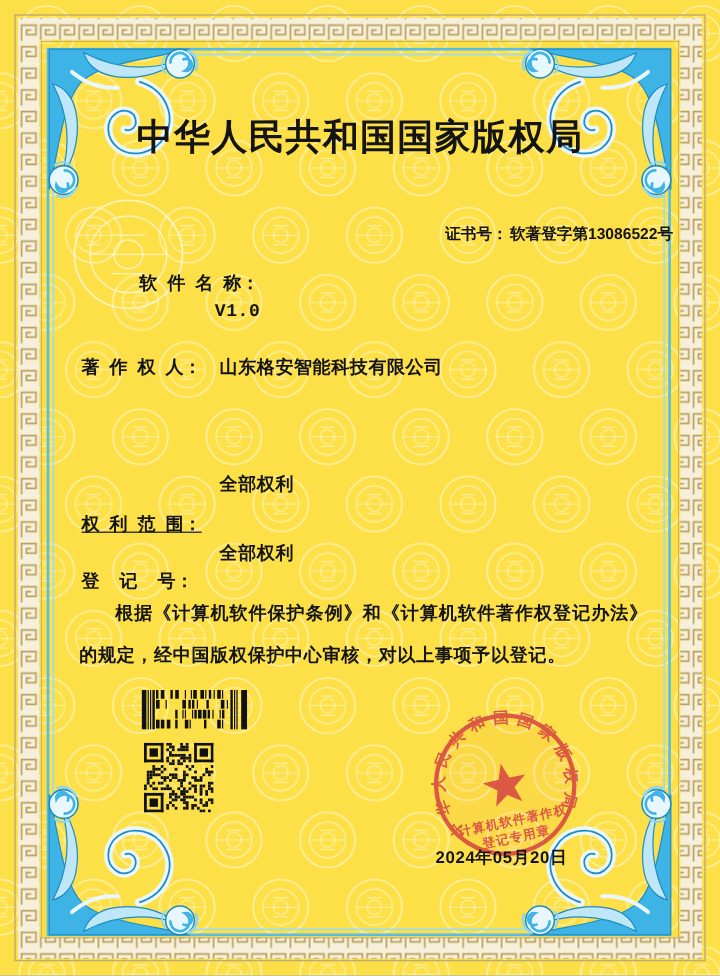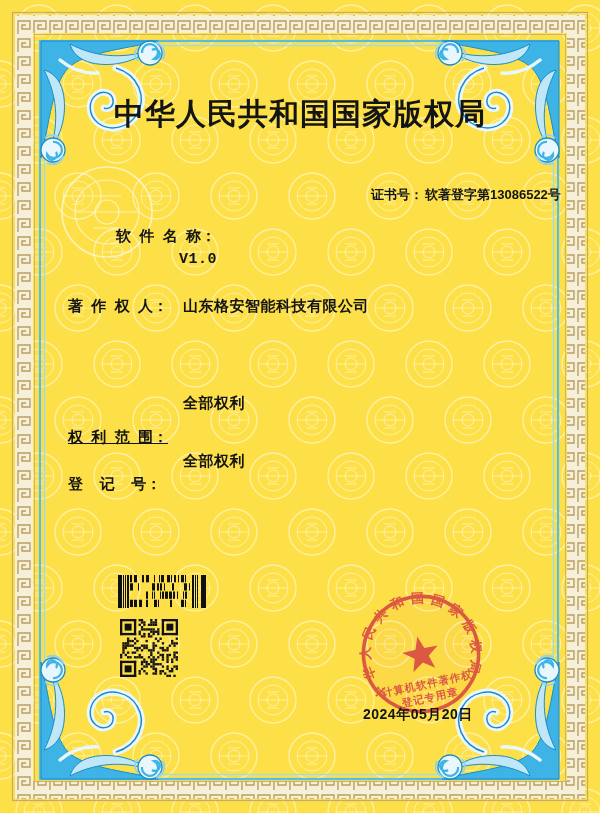--- a/index.html
+++ b/index.html
@@ -115,20 +115,21 @@
   <div class="abs flabel" style="left:68px;top:297px;">著  作  权  人：</div>
   <div class="abs fvalue" style="left:183px;top:297px;">山东格安智能科技有限公司</div>
 
   <div class="abs fvalue" style="left:183px;top:394px;">全部权利</div>
 
   <div class="abs flabel" style="left:68px;top:428px;text-decoration:underline;">权  利  范  围：</div>
   <div class="abs fvalue" style="left:183px;top:452px;">全部权利</div>
 
   <div class="abs flabel" style="left:68px;top:461px;margin-top:14px;">登    记    号：</div>
 
+  <div class="abs statement" style="left:66px;top:494px;width:474px;">根据《计算机软件保护条例》和《计算机软件著作权登记办法》的规定，经中国版权保护中心审核，对以上事项予以登记。</div>
 
   <svg class="abs" style="left:118px;top:575px;" width="88" height="33" id="barcode">
       <rect x="0" y="0" width="4" height="33" fill="#111"></rect>
       <rect x="5" y="0" width="1" height="33" fill="#111"></rect>
       <rect x="7" y="0" width="1" height="33" fill="#111"></rect>
       <rect x="9" y="0" width="2" height="33" fill="#111"></rect>
       <rect x="74" y="0" width="2" height="33" fill="#111"></rect>
       <rect x="77" y="0" width="1" height="33" fill="#111"></rect>
       <rect x="79" y="0" width="1" height="33" fill="#111"></rect>
       <rect x="83" y="0" width="5" height="33" fill="#111"></rect>

